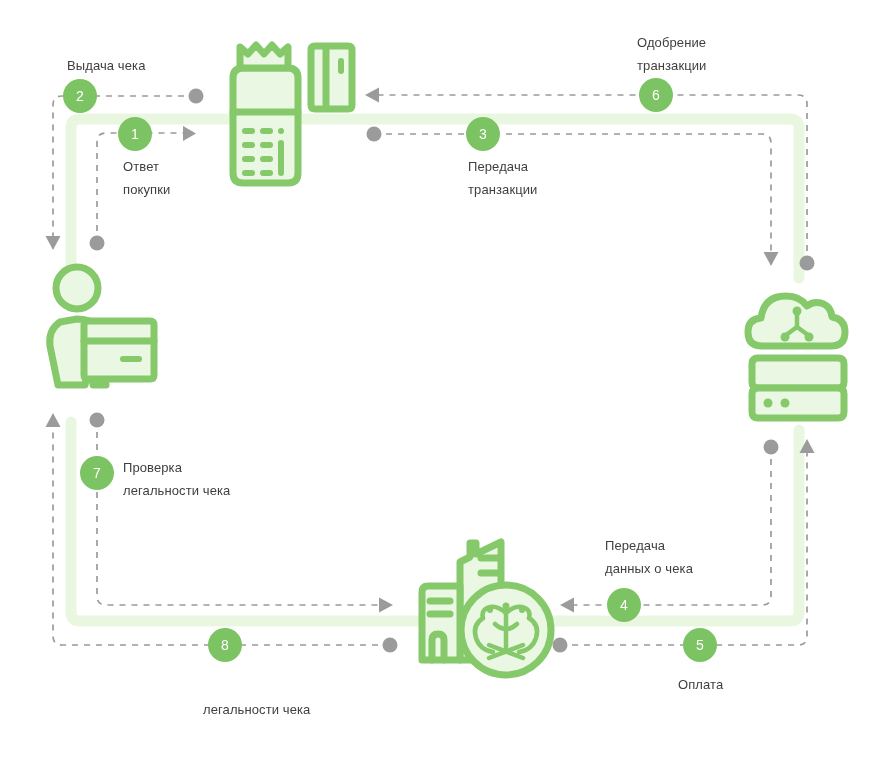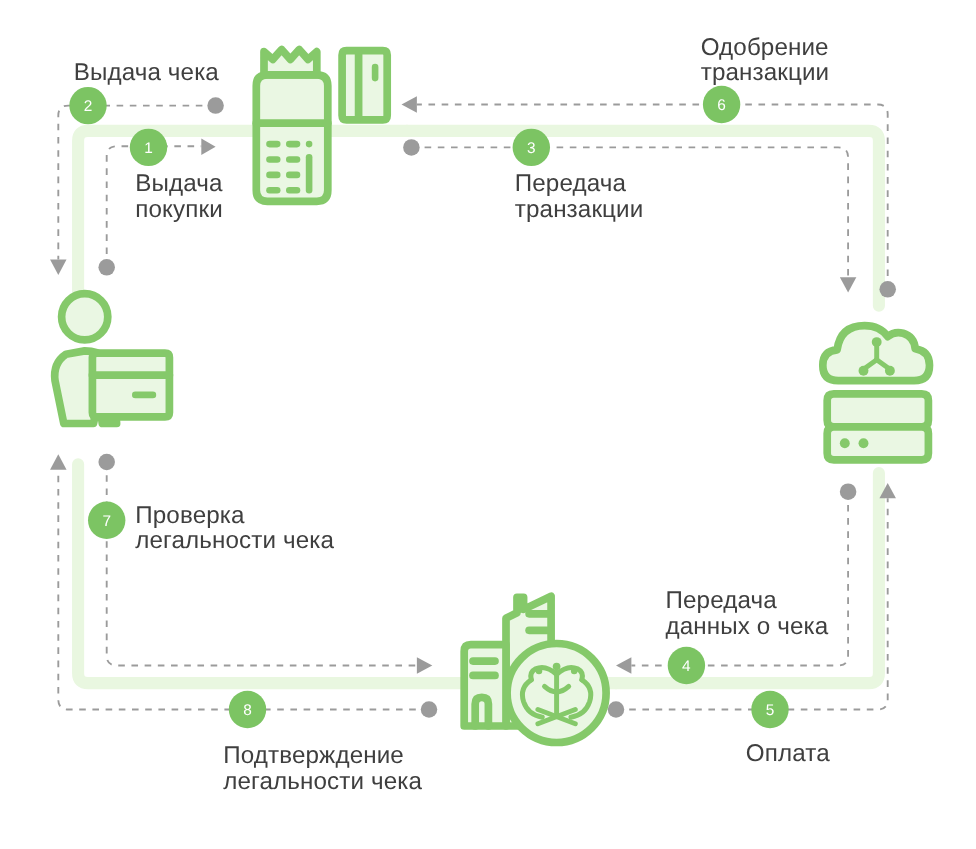--- a/index.html
+++ b/index.html
@@ -20,21 +20,21 @@
   #diagram-svg {
     position: absolute;
     left: 0;
     top: 0;
     width: 887px;
     height: 772px;
   }
   .lbl {
     position: absolute;
     color: #3f3f3f;
-    font-size: 22px;
+    font-size: 13px;
     line-height: 23px;
     white-space: pre;
     letter-spacing: 0.1px;
   }
   .step-num {
     position: absolute;
     width: 34px;
     height: 34px;
     border-radius: 50%;
     background: #7cc463;
@@ -217,33 +217,32 @@
   <div class="step-num" style="left:63px;  top:79px;">2</div>
   <div class="step-num" style="left:466px; top:117px;">3</div>
   <div class="step-num" style="left:607px; top:588px;">4</div>
   <div class="step-num" style="left:683px; top:628px;">5</div>
   <div class="step-num" style="left:639px; top:78px;">6</div>
   <div class="step-num" style="left:80px;  top:456px;">7</div>
   <div class="step-num" style="left:208px; top:628px;">8</div>
 
   <div class="lbl" style="left:67px;  top:54px;">Выдача чека</div>
 
-  <div class="lbl" style="left:123px; top:155px;">Выдача</div>
+  <div class="lbl" style="left:123px; top:155px;">Ответ</div>
   <div class="lbl" style="left:123px; top:178px;">покупки</div>
 
   <div class="lbl" style="left:468px; top:155px;">Передача</div>
   <div class="lbl" style="left:468px; top:178px;">транзакции</div>
 
   <div class="lbl" style="left:637px; top:31px;">Одобрение</div>
   <div class="lbl" style="left:637px; top:54px;">транзакции</div>
 
   <div class="lbl" style="left:605px; top:534px;">Передача</div>
   <div class="lbl" style="left:605px; top:557px;">данных о чека</div>
 
   <div class="lbl" style="left:678px; top:673px;">Оплата</div>
 
   <div class="lbl" style="left:123px; top:456px;">Проверка</div>
   <div class="lbl" style="left:123px; top:479px;">легальности чека</div>
 
-  <div class="lbl" style="left:203px; top:675px;">Подтверждение</div>
   <div class="lbl" style="left:203px; top:698px;">легальности чека</div>
 
 </div>
 
 </body></html>

